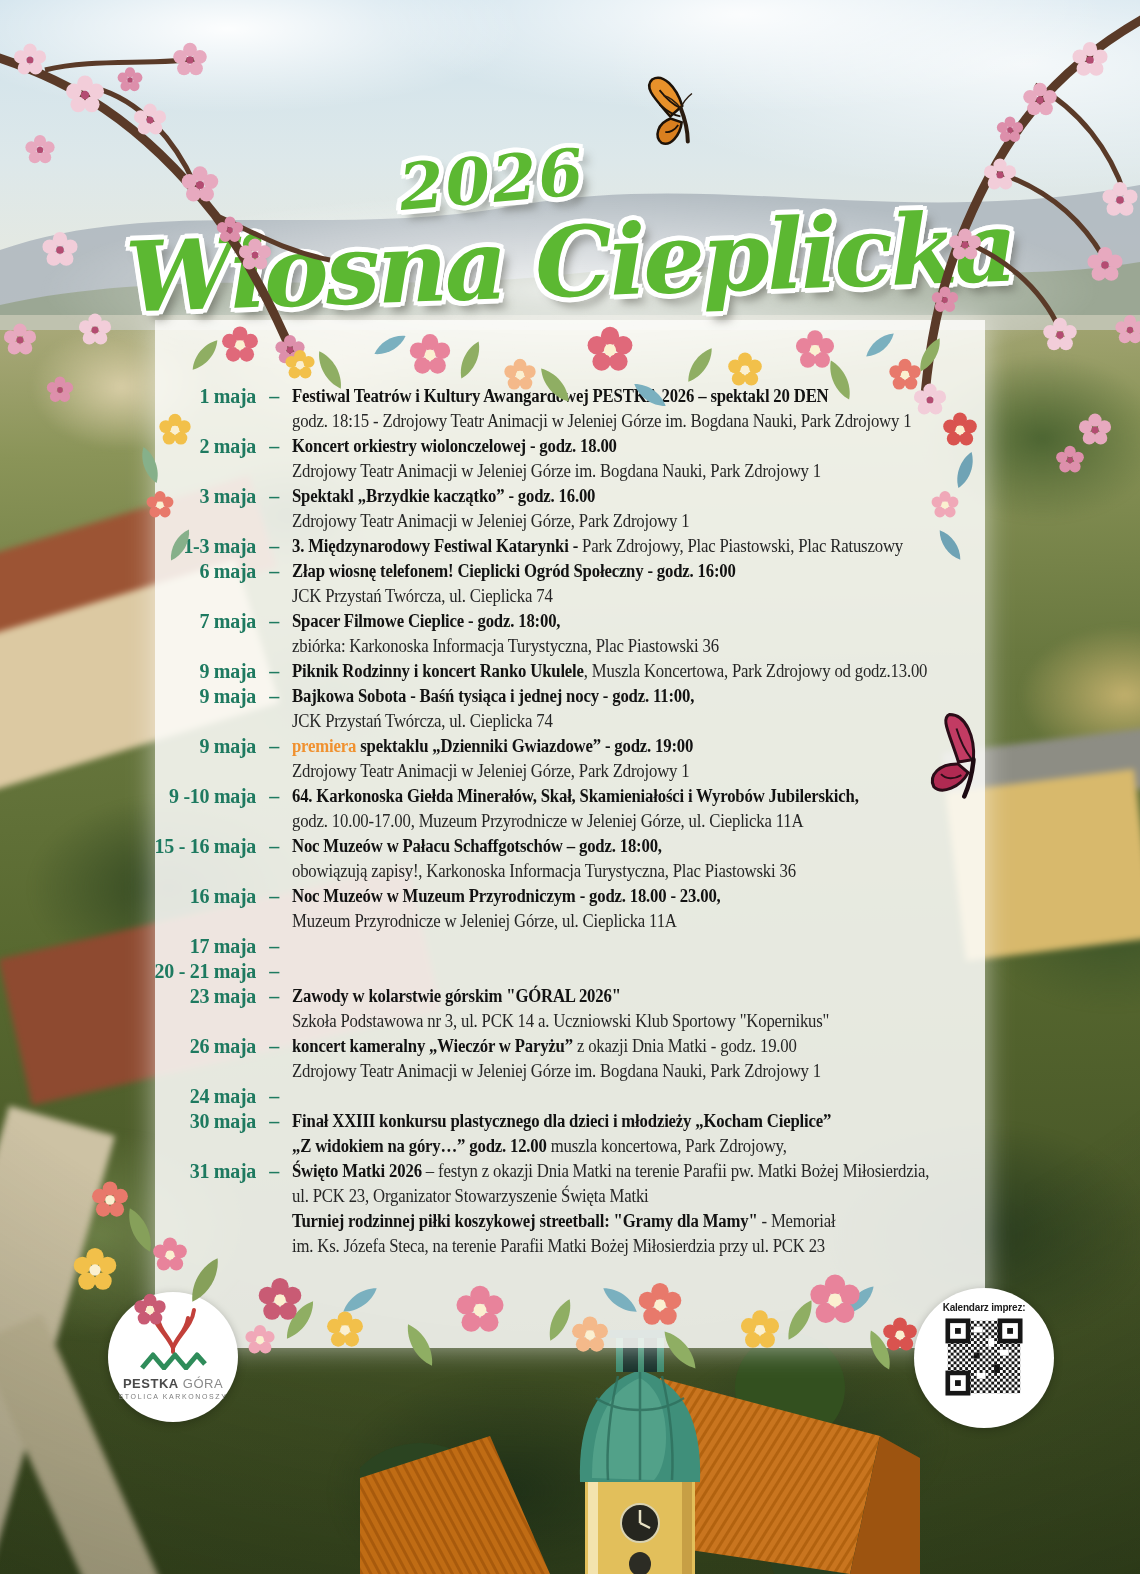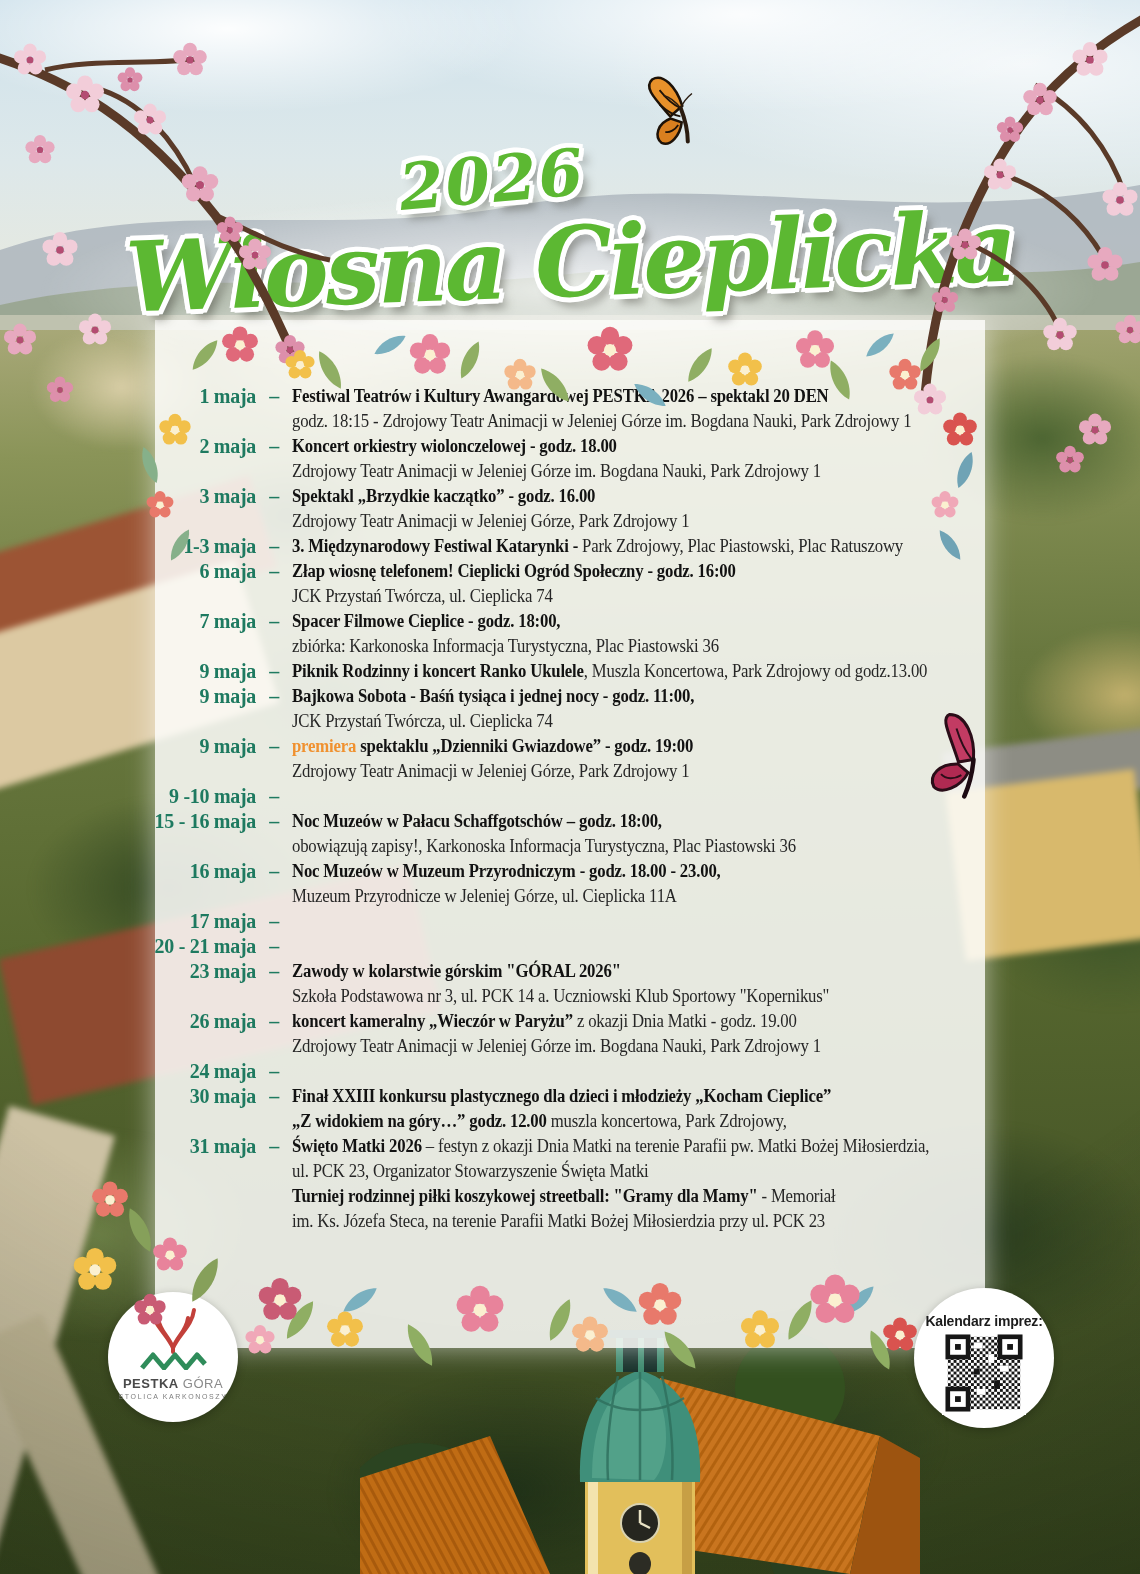--- a/index.html
+++ b/index.html
@@ -77,21 +77,21 @@
 
   
   #logo-circle{position:absolute;left:108px;top:1292px;width:130px;height:130px;border-radius:50%;
        background:#fff;box-shadow:0 2px 8px rgba(0,0,0,.25);text-align:center;}
   .logo-name{font-size:13px;letter-spacing:.5px;margin-top:2px;}
   .logo-word1{font-weight:700;color:#4a4a4a;}
   .logo-word2{font-weight:400;color:#8a8a8a;}
   .logo-sub{font-size:7px;letter-spacing:1.6px;color:#7d7d7d;margin-top:2px;}
   #qr-circle{position:absolute;left:914px;top:1288px;width:140px;height:140px;border-radius:50%;
        background:#fff;box-shadow:0 2px 8px rgba(0,0,0,.25);text-align:center;}
-  .qr-label{font-size:14px;font-weight:700;color:#1c1c1c;margin-top:25px;letter-spacing:-0.2px;}
+  .qr-label{font-size:10px;font-weight:700;color:#1c1c1c;margin-top:14px;letter-spacing:-0.2px;}
   .deco,.church,.mountains{pointer-events:none;}
 </style>
 </head>
 <body>
 
 <div id="poster">
 
   <div class="sky"></div>
   <svg class="mountains" width="1140" height="280" viewBox="0 0 1140 280">
     <path d="M0,150 C160,95 330,140 520,105 C720,70 900,130 1140,85 L1140,280 L0,280 Z" fill="#a9b2ba" opacity="0.8"></path>
@@ -221,20 +221,24 @@
         <div class="event-date">9 maja</div>
         <div class="event-dash">–</div>
         <div class="event-content">
           <div class="event-line"><span class="seg-o">premiera</span><span class="seg-b"> spektaklu „Dzienniki Gwiazdowe” - godz. 19:00</span></div>
           <div class="event-line"><span class="seg-r">Zdrojowy Teatr Animacji w Jeleniej Górze, Park Zdrojowy 1</span></div>
         </div>
       </div>
       <div class="event-row">
         <div class="event-date">9 -10 maja</div>
         <div class="event-dash">–</div>
+        <div class="event-content">
+          <div class="event-line"><span class="seg-b">64. Karkonoska Giełda Minerałów, Skał, Skamieniałości i Wyrobów Jubilerskich,</span></div>
+          <div class="event-line"><span class="seg-r">godz. 10.00-17.00, Muzeum Przyrodnicze w Jeleniej Górze, ul. Cieplicka 11A</span></div>
+        </div>
       </div>
       <div class="event-row">
         <div class="event-date">15 - 16 maja</div>
         <div class="event-dash">–</div>
         <div class="event-content">
           <div class="event-line"><span class="seg-b">Noc Muzeów w Pałacu Schaffgotschów – godz. 18:00,</span></div>
           <div class="event-line"><span class="seg-r">obowiązują zapisy!, Karkonoska Informacja Turystyczna, Plac Piastowski 36</span></div>
         </div>
       </div>
       <div class="event-row">

